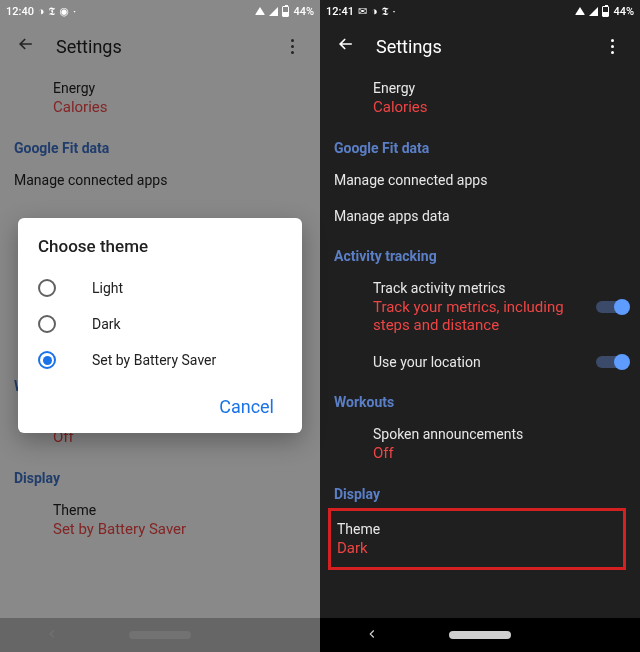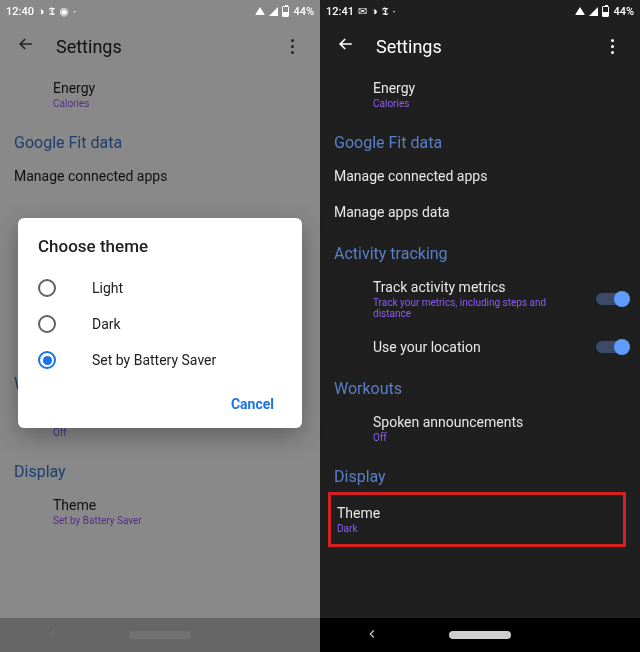--- a/index.html
+++ b/index.html
@@ -22,22 +22,22 @@
   .phone.dark  .back svg { stroke: #fff; }
   .title { font-size: 18px; }
   .menu-dots { margin-left: auto; width: 24px; display: flex; flex-direction: column; align-items: center; gap: 3px; cursor:pointer;}
   .menu-dots span { width: 3px; height: 3px; border-radius: 50%; }
   .phone.light .menu-dots span { background: #424242; }
   .phone.dark  .menu-dots span { background: #fff; }
   
   .content { flex: 1; overflow: hidden; padding: 0 14px; }
   .row { padding: 10px 0; margin-left: 39px; }
   .row .primary { font-size: 14px; }
-  .row .secondary { font-size: 10px; color: #8b5cf6; margin-top: 2px; }
-  .section { font-size: 16px; color: #3b6fc4; font-weight: 400; padding: 14px 0 6px; }
+  .row .secondary { font-size: 15px; color: #ef4444; margin-top: 2px; }
+  .section { font-size: 14px; color: #3b6fc4; font-weight: 700; padding: 14px 0 6px; }
   .phone.dark .section { color: #5b7fc7; }
   .item { font-size: 14px; padding: 10px 0; }
   .phone.dark .item { color: #e8e8e8; }
   .toggle-row { position: relative; padding-right: 44px; }
   .switch { position: absolute; right: -4px; top: 50%; transform: translateY(-50%); width: 34px; height: 18px; }
   .switch .track { width: 30px; height: 12px; background: #3a4a68; border-radius: 6px; position: absolute; top: 3px; left: 0; }
   .switch .thumb { width: 16px; height: 16px; background: #5f9cff; border-radius: 50%; position: absolute; top: 1px; right: 0; }
   .highlight { border: 3px solid #d42020; margin-left:-6px; padding-left:6px; padding-right:60px; }
   
   .navbar { height: 34px; background: #000; display: flex; justify-content: center; align-items: center; gap: 70px; }
@@ -46,21 +46,21 @@
   .nav-pill { width: 62px; height: 8px; background: #cfcfcf; border-radius: 4px; }
   
   .dialog { position: absolute; left: 18px; right: 18px; top: 218px; background: #fff; border-radius: 6px; padding: 18px 20px 10px; z-index: 10; box-shadow: 0 8px 24px rgba(0,0,0,0.3); }
   .dialog h3 { font-size: 17px; font-weight: 500; color: #212121; margin-bottom: 14px; }
   .opt { display: flex; align-items: center; gap: 36px; padding: 9px 0; cursor: pointer; }
   .radio { width: 18px; height: 18px; border: 2px solid #616161; border-radius: 50%; display: flex; align-items: center; justify-content: center; }
   .radio.sel { border-color: #1a73e8; }
   .radio.sel::after { content: ""; width: 9px; height: 9px; background: #1a73e8; border-radius: 50%; }
   .opt span.lbl { font-size: 14px; color: #212121; }
   .dialog .actions { text-align: right; padding-top: 12px; }
-  .dialog .actions button { background: none; border: none; color: #1a73e8; font-size: 14px; font-weight: 700; padding: 6px 8px; cursor:pointer;}
+  .dialog .actions button { background: none; border: none; color: #1a73e8; font-size: 18px; font-weight: 400; padding: 6px 8px; cursor:pointer;}
   .wifi { width:0;height:0;border-left:5px solid transparent;border-right:5px solid transparent;border-bottom:8px solid #fff;border-radius:1px;}
   .signal{ width:0;height:0;border-left:9px solid transparent;border-bottom:9px solid #fff;}
   .batt{ width:7px;height:11px;border:1px solid #fff;border-radius:1px;position:relative;}
   .batt::before{content:"";position:absolute;top:-2px;left:2px;width:3px;height:1px;background:#fff;}
   .batt::after{content:"";position:absolute;bottom:0;left:0;right:0;height:44%;background:#fff;}
 </style>
 </head>
 <body>
 
 <div class="phone light">

